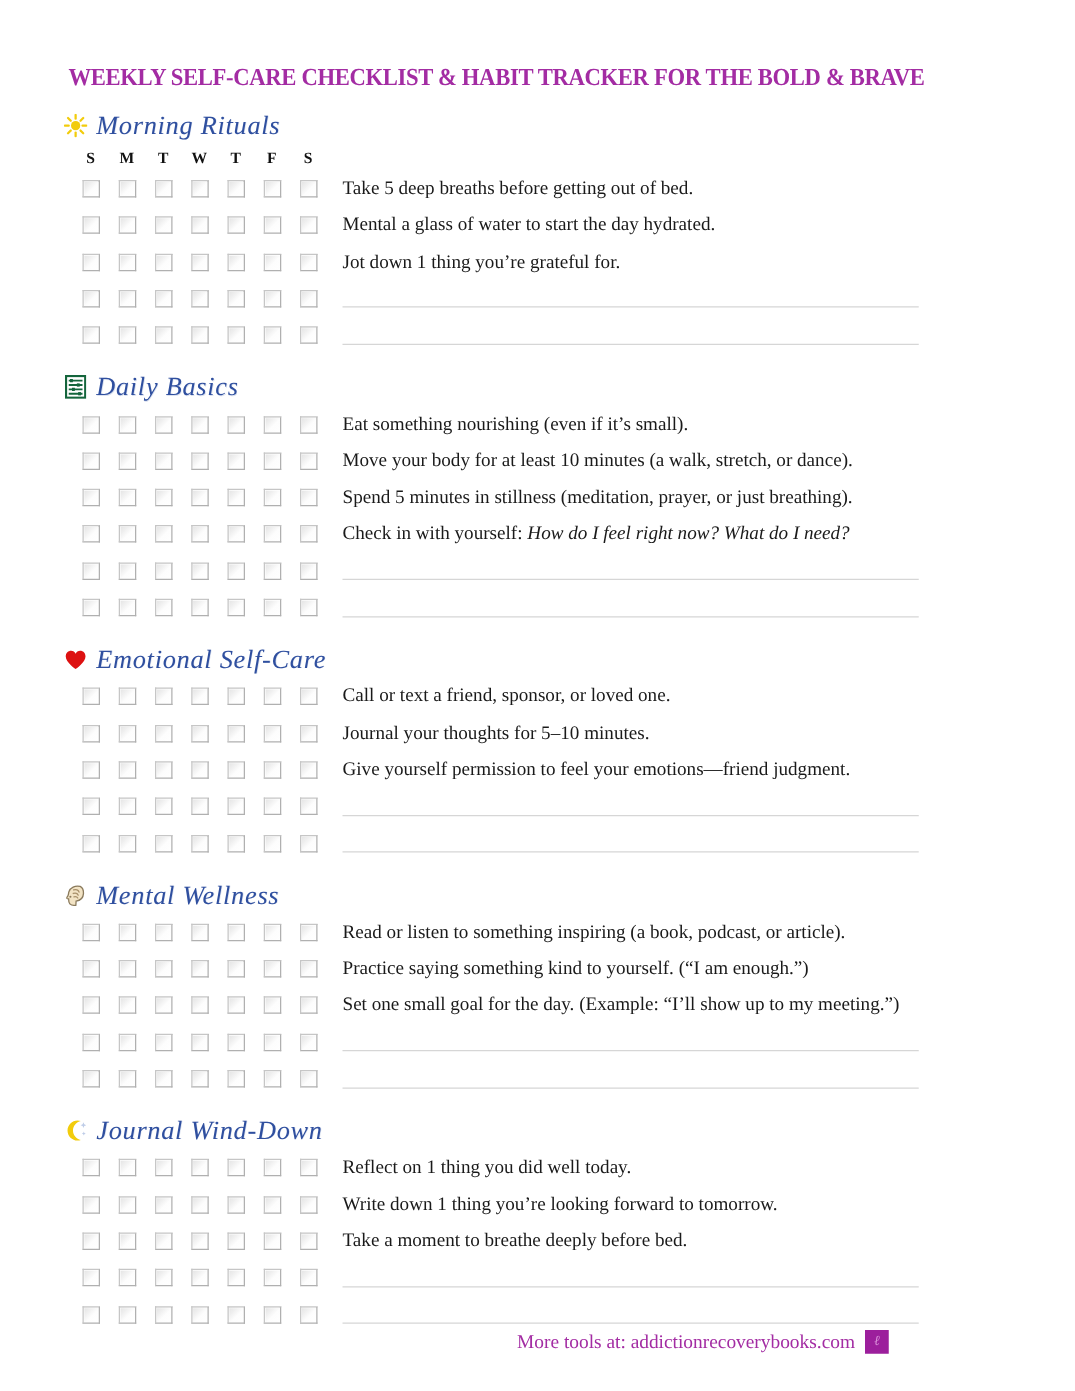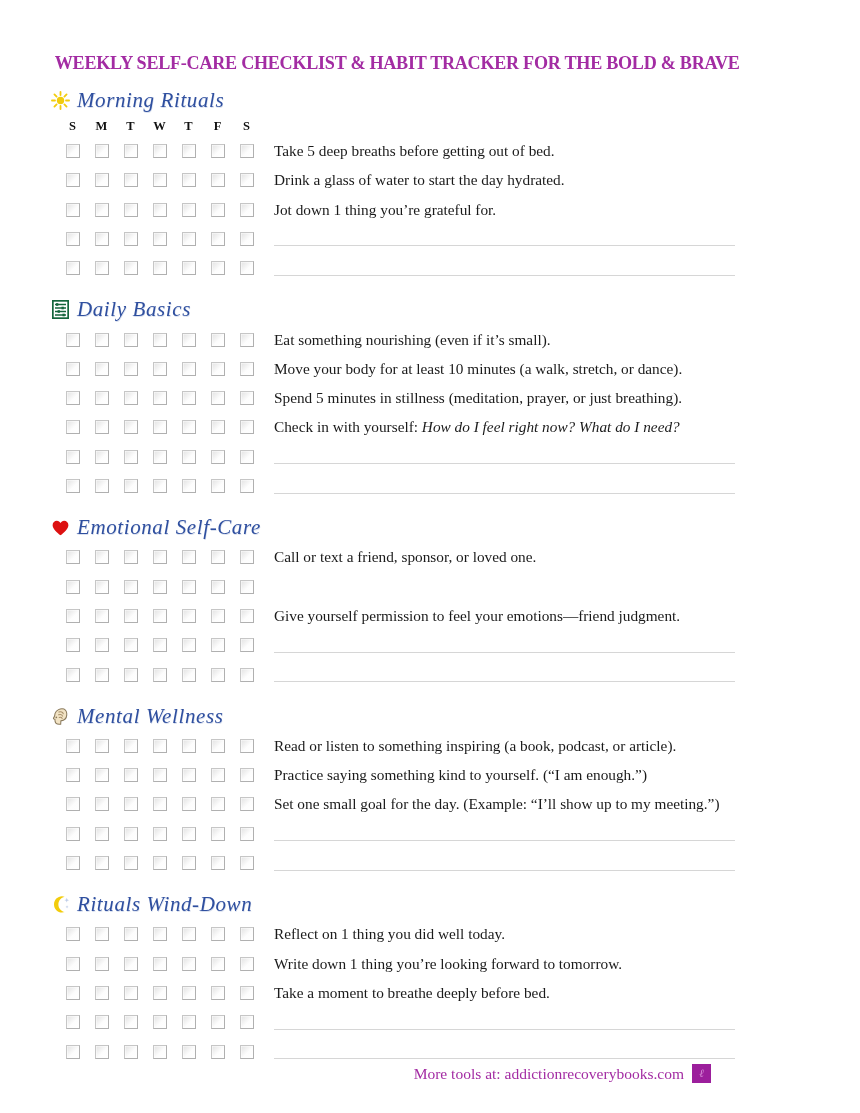--- a/index.html
+++ b/index.html
@@ -239,21 +239,21 @@
           </span>
           <span class="box-cell">
             <span class="checkbox"></span>
           </span>
           <span class="box-cell">
             <span class="checkbox"></span>
           </span>
           <span class="box-cell">
             <span class="checkbox"></span>
           </span>
-          <span class="row-text">Drink a glass of water to start the day hydrated.</span>
+          <span class="row-text">Mental a glass of water to start the day hydrated.</span>
         </div>
         <div class="row">
           <span class="box-cell">
             <span class="checkbox"></span>
           </span>
           <span class="box-cell">
             <span class="checkbox"></span>
           </span>
           <span class="box-cell">
             <span class="checkbox"></span>
@@ -535,20 +535,21 @@
           </span>
           <span class="box-cell">
             <span class="checkbox"></span>
           </span>
           <span class="box-cell">
             <span class="checkbox"></span>
           </span>
           <span class="box-cell">
             <span class="checkbox"></span>
           </span>
+          <span class="row-text">Journal your thoughts for 5–10 minutes.</span>
         </div>
         <div class="row">
           <span class="box-cell">
             <span class="checkbox"></span>
           </span>
           <span class="box-cell">
             <span class="checkbox"></span>
           </span>
           <span class="box-cell">
             <span class="checkbox"></span>
@@ -754,21 +755,21 @@
       </div>
       <div class="section">
         <div class="section-header">
           <span class="section-icon">
             <svg width="20" height="19" viewBox="0 0 21 20">
               <path d="M12.6 1.4 C8.0 1.4 4.2 5.2 4.2 9.9 C4.2 14.6 8.0 18.4 12.6 18.4 C13.6 18.4 14.5 18.2 15.4 17.9 C11.6 17.0 8.8 13.8 8.8 9.9 C8.8 6.0 11.6 2.8 15.4 1.9 C14.5 1.6 13.6 1.4 12.6 1.4 Z" fill="#f2cc0c"></path>
               <path d="M17.6 3.0 l0.7 1.7 1.7 0.7 -1.7 0.7 -0.7 1.7 -0.7 -1.7 -1.7 -0.7 1.7 -0.7 Z" fill="#bfcde8"></path>
               <path d="M17.9 10.8 l0.5 1.2 1.2 0.5 -1.2 0.5 -0.5 1.2 -0.5 -1.2 -1.2 -0.5 1.2 -0.5 Z" fill="#bfcde8"></path>
             </svg>
           </span>
-          <span class="section-title">Rituals Wind-Down</span>
+          <span class="section-title">Journal Wind-Down</span>
         </div>
         <div class="row">
           <span class="box-cell">
             <span class="checkbox"></span>
           </span>
           <span class="box-cell">
             <span class="checkbox"></span>
           </span>
           <span class="box-cell">
             <span class="checkbox"></span>

